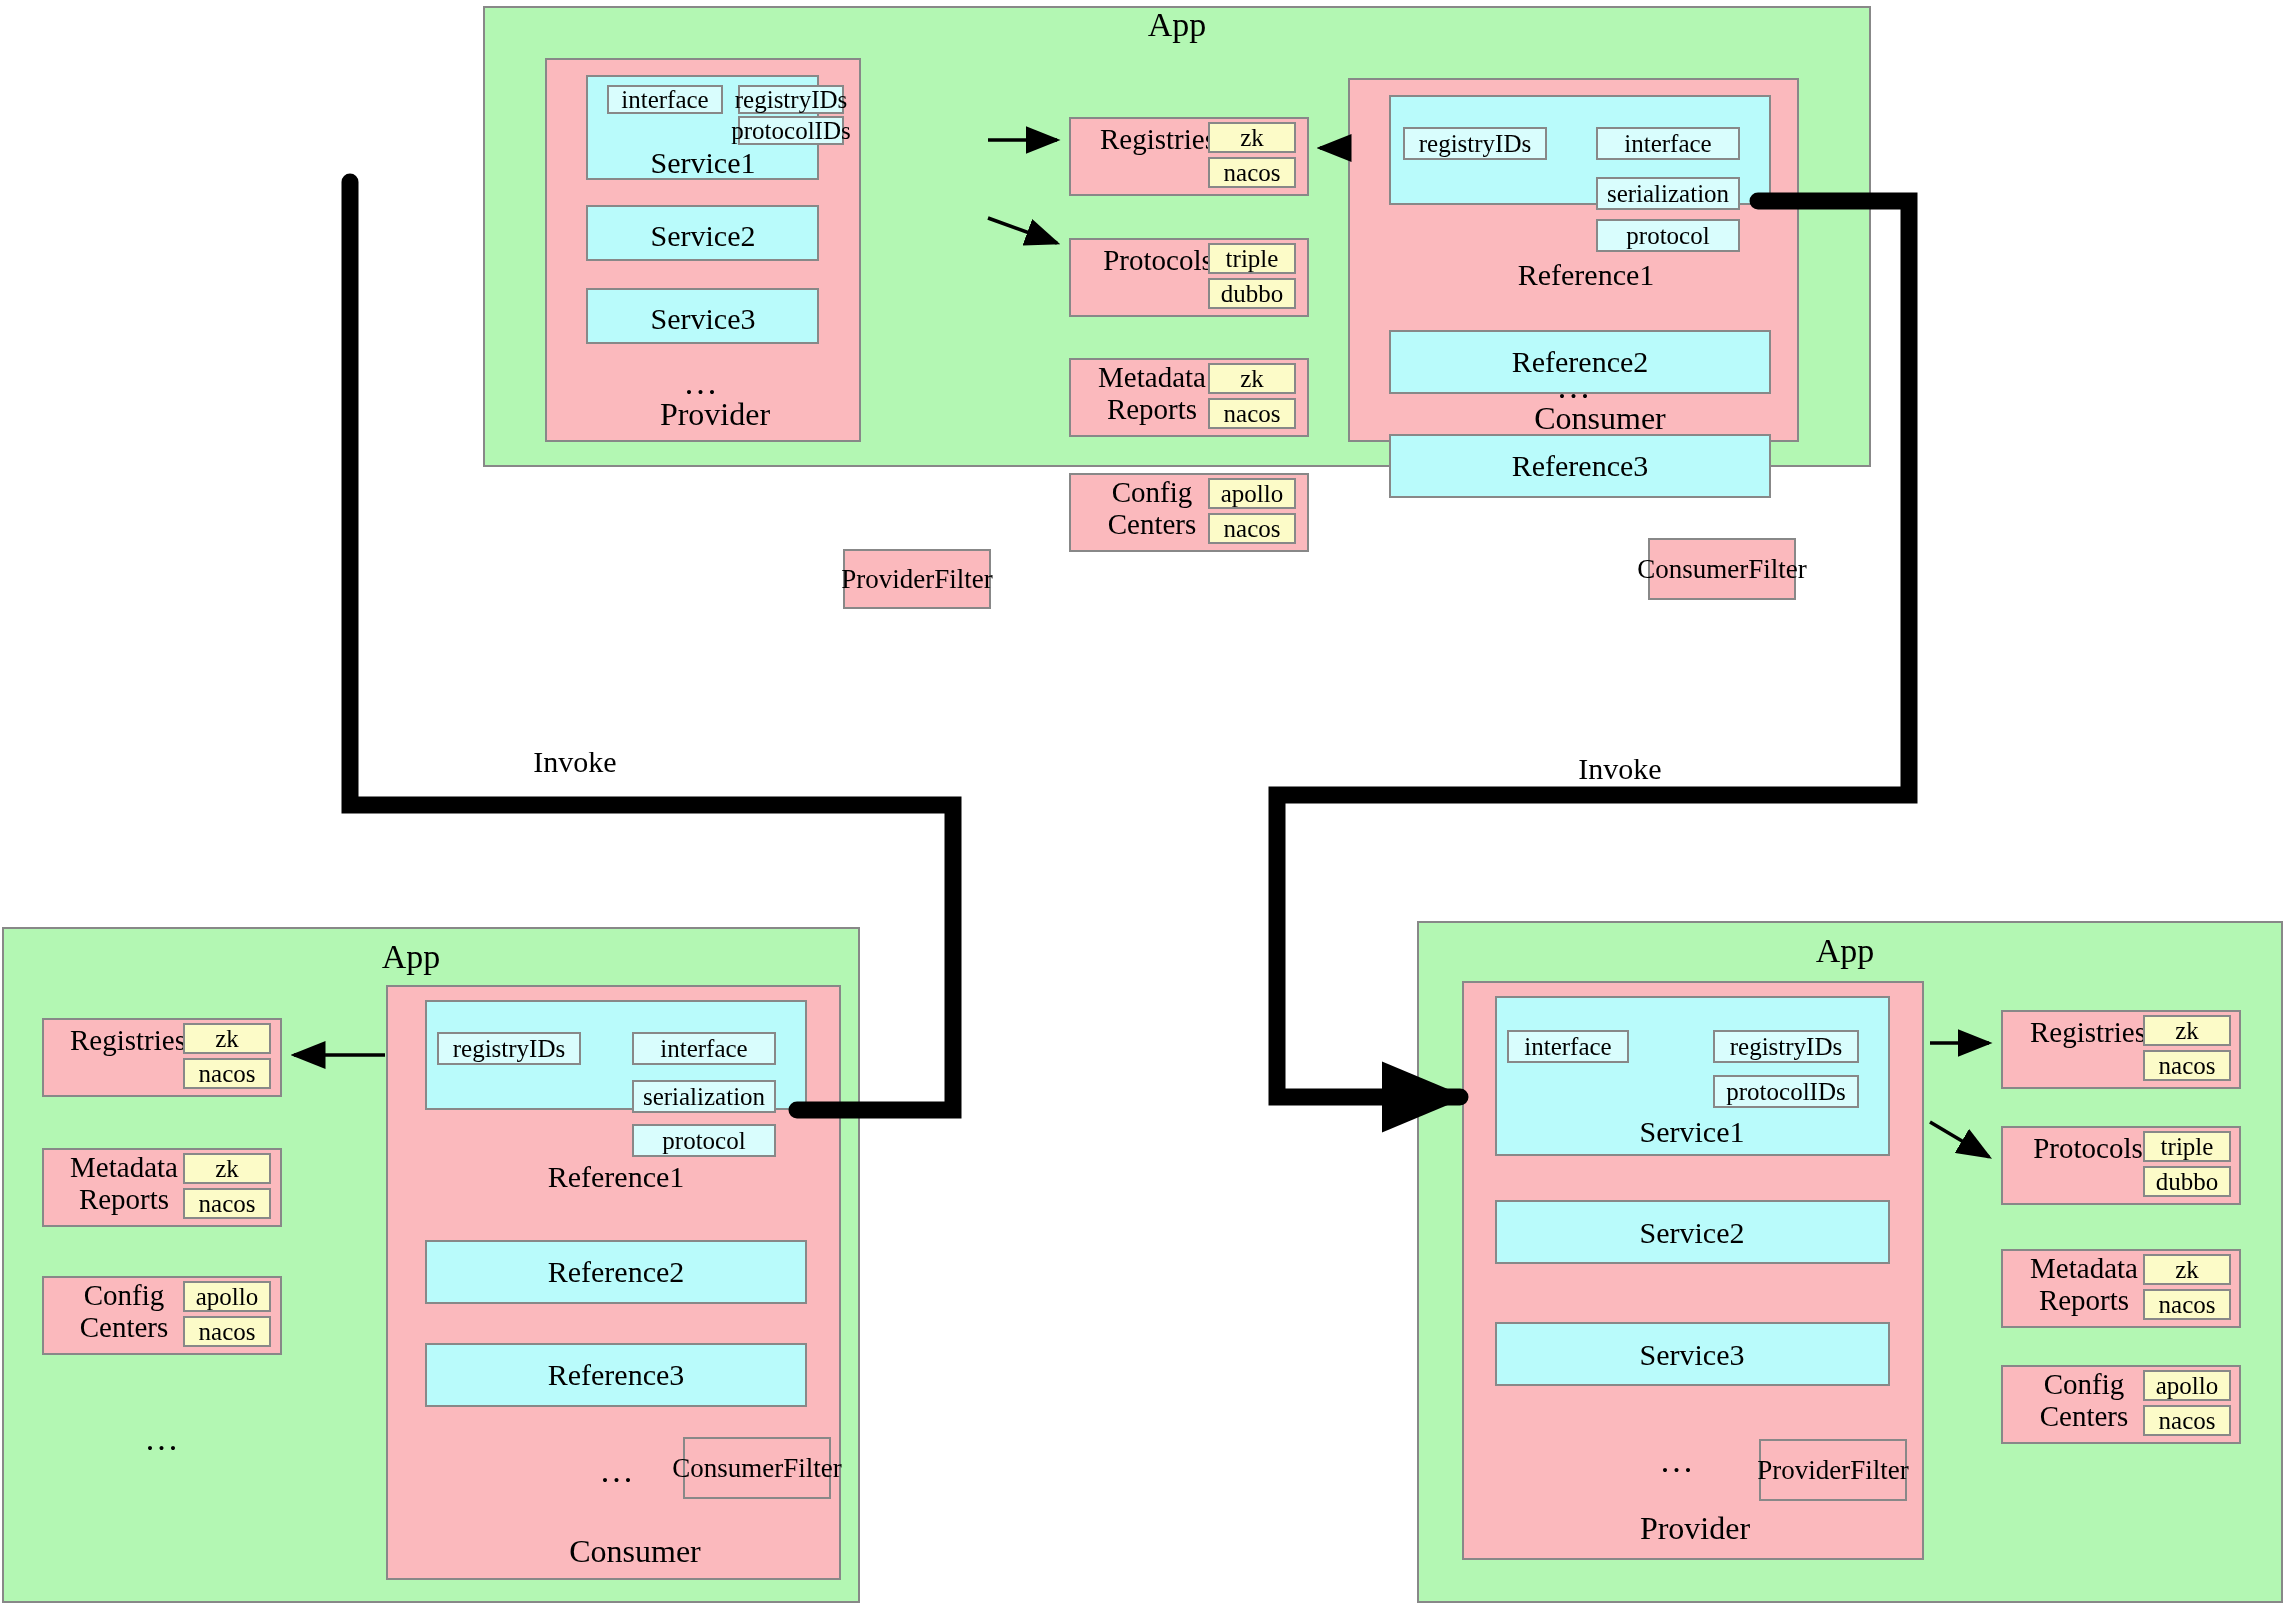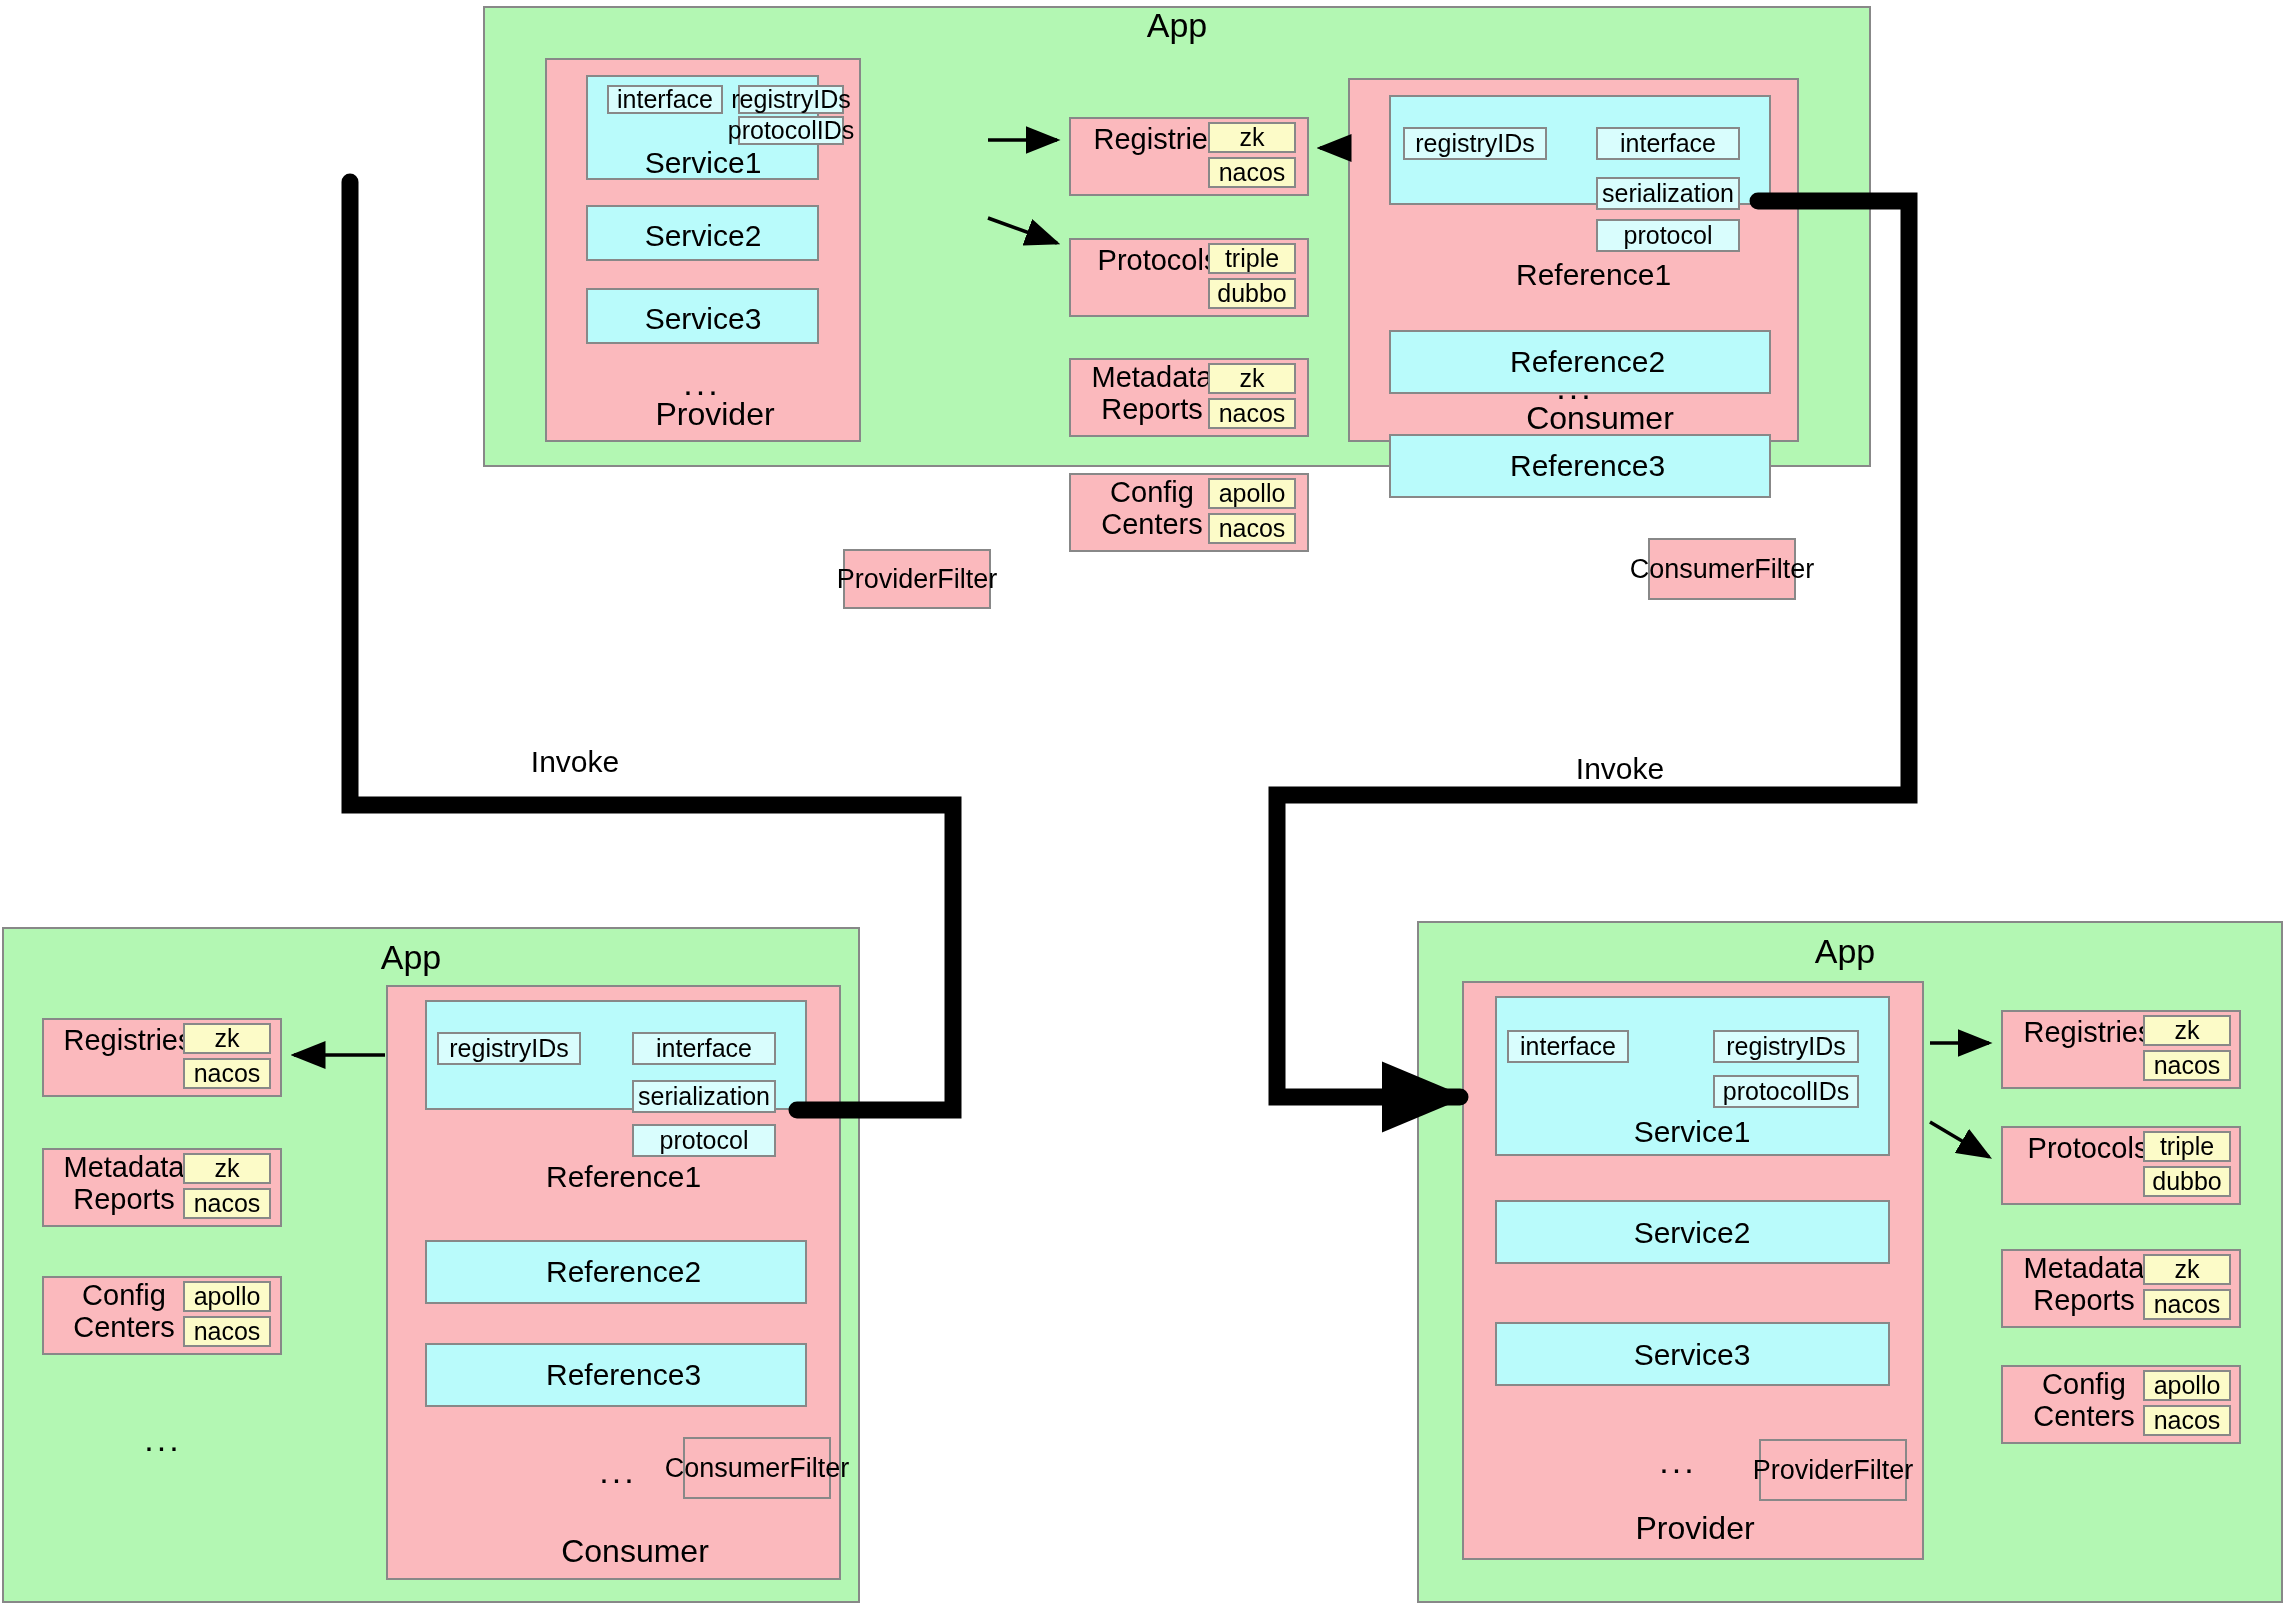--- a/index.html
+++ b/index.html
@@ -1,17 +1,17 @@
 <!DOCTYPE html>
 <html><head>
 <meta charset="utf-8">
 <style>
   html,body{margin:0;padding:0;background:#ffffff;}
   body{font-family:"Liberation Sans","DejaVu Sans",sans-serif;}
-  #canvas{position:relative;width:2286px;height:1610px;background:#ffffff;overflow:hidden;}
+  #canvas{position:relative;width:2286px;height:1610px;background:#ffffff;overflow:hidden;font-family:Liberation Serif, serif;}
 
   
   .abs{position:absolute;box-sizing:border-box;}
 
   .app-box{
     background:#b3f7b3;
     border:2px solid #888888;
   }
   .role-box{
     background:#fbb9bd;

